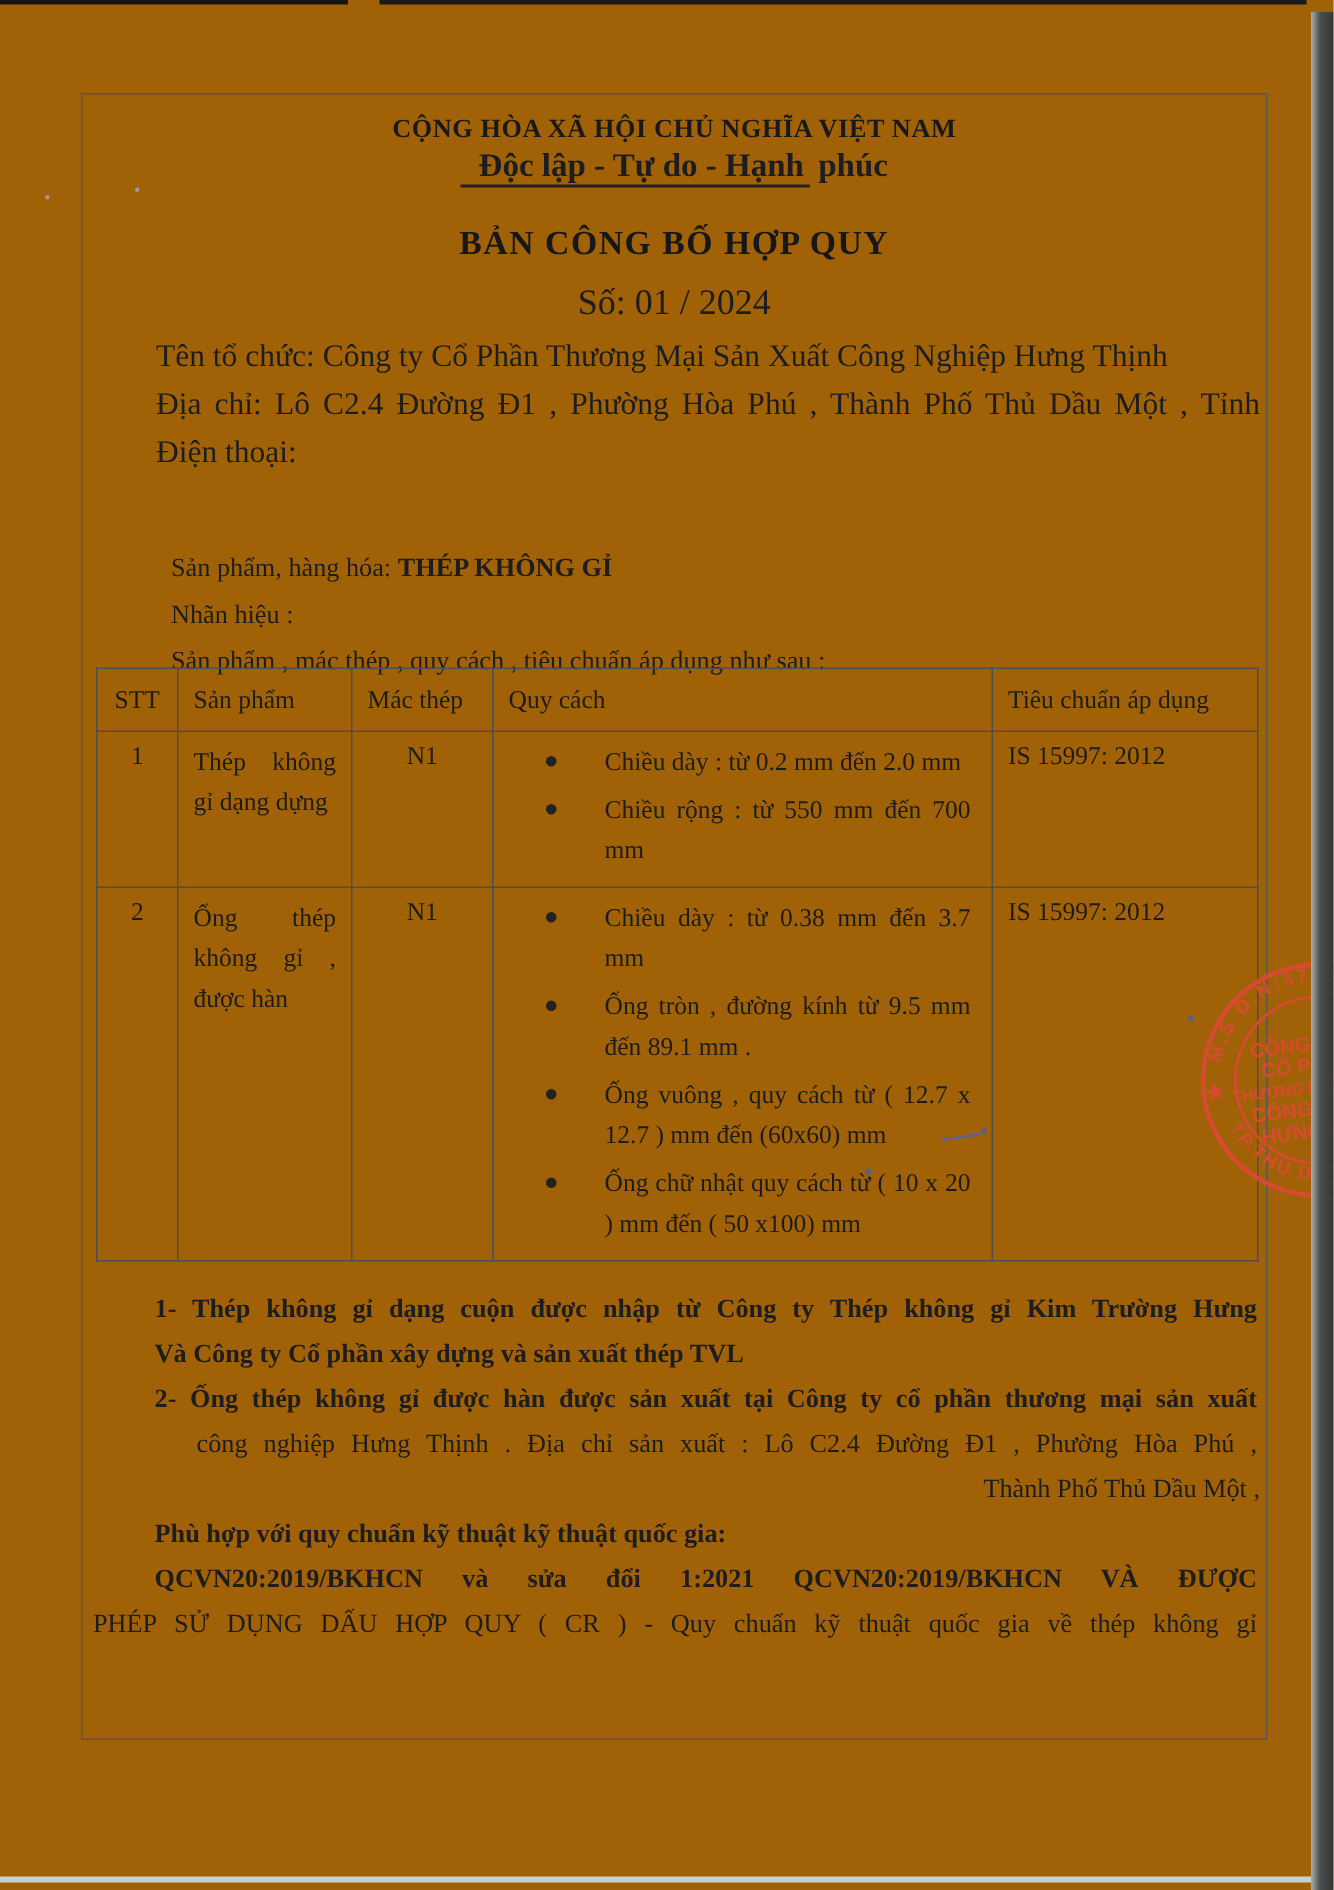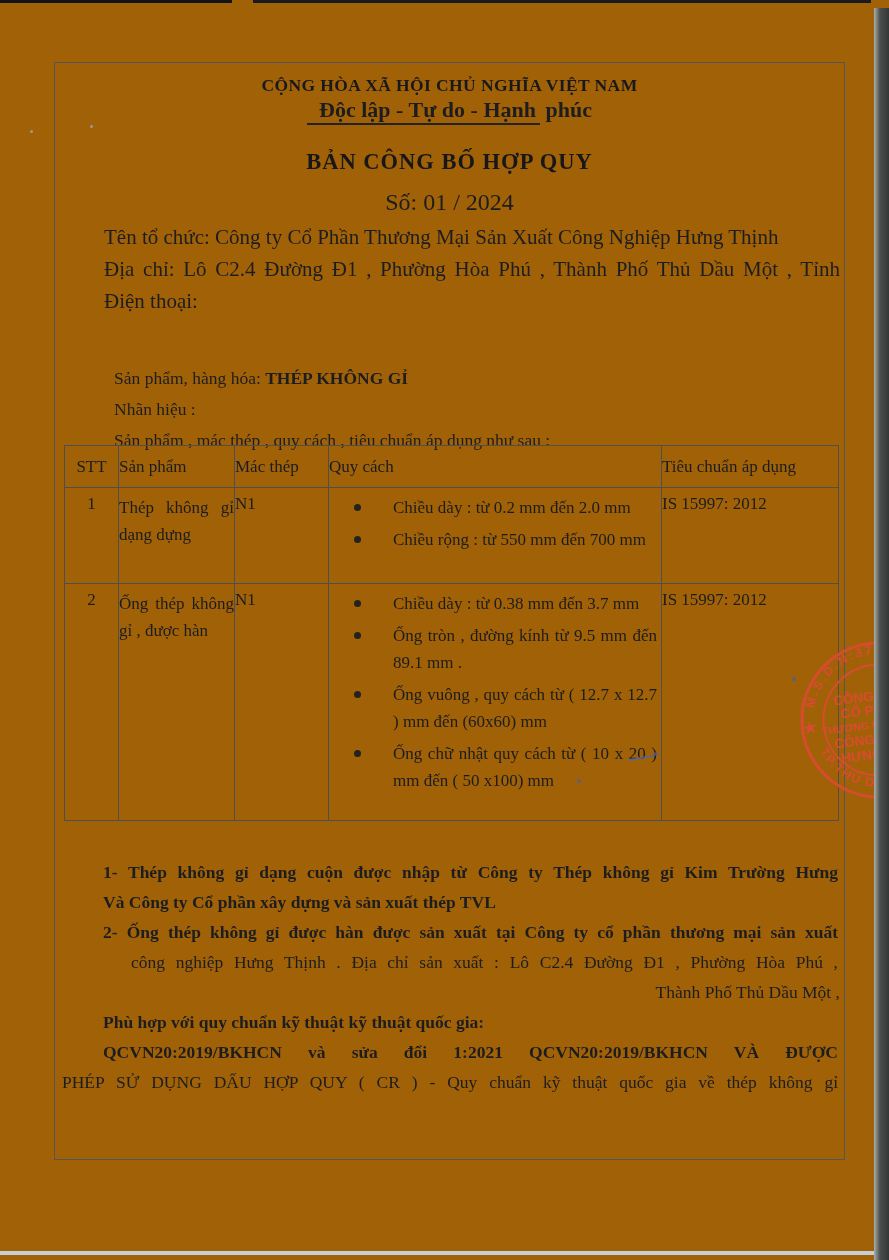--- a/index.html
+++ b/index.html
@@ -29,28 +29,28 @@
   .org-block{position:absolute;left:104px;top:221px;width:736px;font-size:21px;}
   .org-block .ln{line-height:32px;}
   .jfull{text-align:justify;text-align-last:justify;}
   .product-block{position:absolute;left:114px;top:342px;width:726px;font-size:17.5px;margin-top:21px;}
   .product-block .ln{line-height:31px;}
   .bold{font-weight:bold;}
   
   table.spec{position:absolute;left:64px;top:445px;border-collapse:collapse;table-layout:fixed;
     width:774px;font-size:17px;color:#1c1c1e;}
   table.spec td,table.spec th{border:1.4px solid #4f4f4f;vertical-align:top;
-    font-weight:normal;box-sizing:border-box;padding:6px 0;overflow:hidden;}
+    font-weight:normal;box-sizing:border-box;padding:6px 10px;overflow:hidden;}
   tr.hdr{height:42px;}
   tr.hdr th{vertical-align:middle;text-align:left;}
   tr.hdr th.c{text-align:center;}
   tr.r1{height:96px;} tr.r2{height:237px;}
   td.cstt{text-align:center;padding-top:10px;}
   td.cprod{text-align:justify;padding-top:10px;line-height:27px;}
-  td.cgrade{padding-top:10px;}
+  td.cgrade{text-align:center;padding-top:10px;}
   td.cstd{padding-top:10px;}
   td.cspec{padding:8px 6px 4px 0;}
   ul.specs{margin:0;padding:0;list-style:none;}
   ul.specs li{position:relative;padding-left:64px;margin:0 4px 5px 0;
     line-height:27px;text-align:justify;}
   ul.specs li::before{content:"";position:absolute;left:25px;top:10px;width:7px;height:7px;
     border-radius:50%;background:#222;}
   
   .notes{position:absolute;left:62px;top:857px;width:778px;font-size:17.5px;}
   .notes .ln{line-height:30px;}

